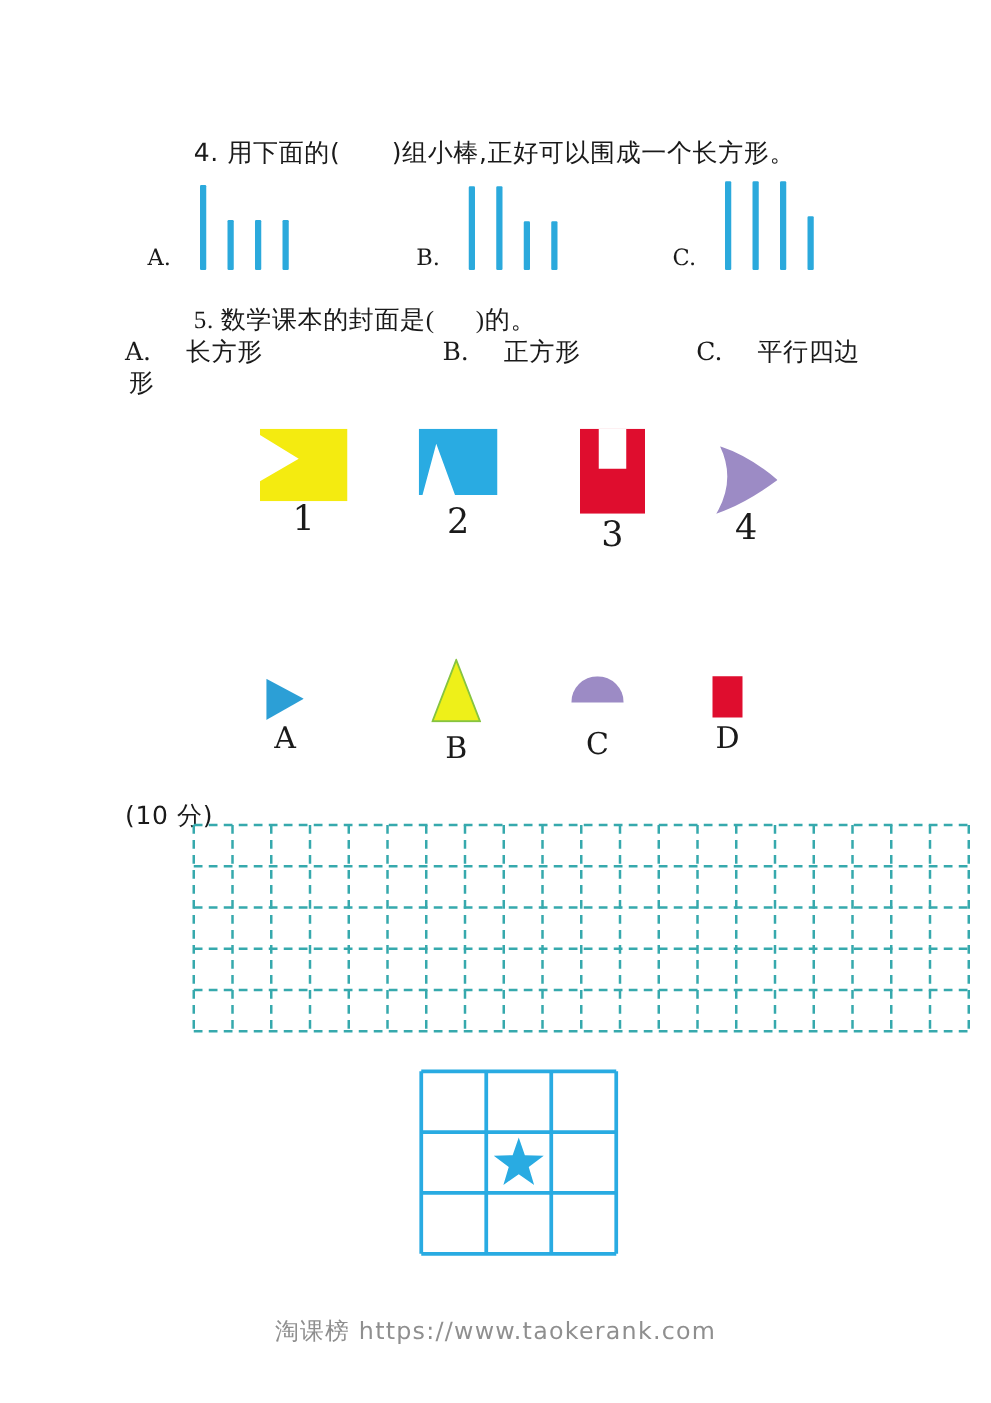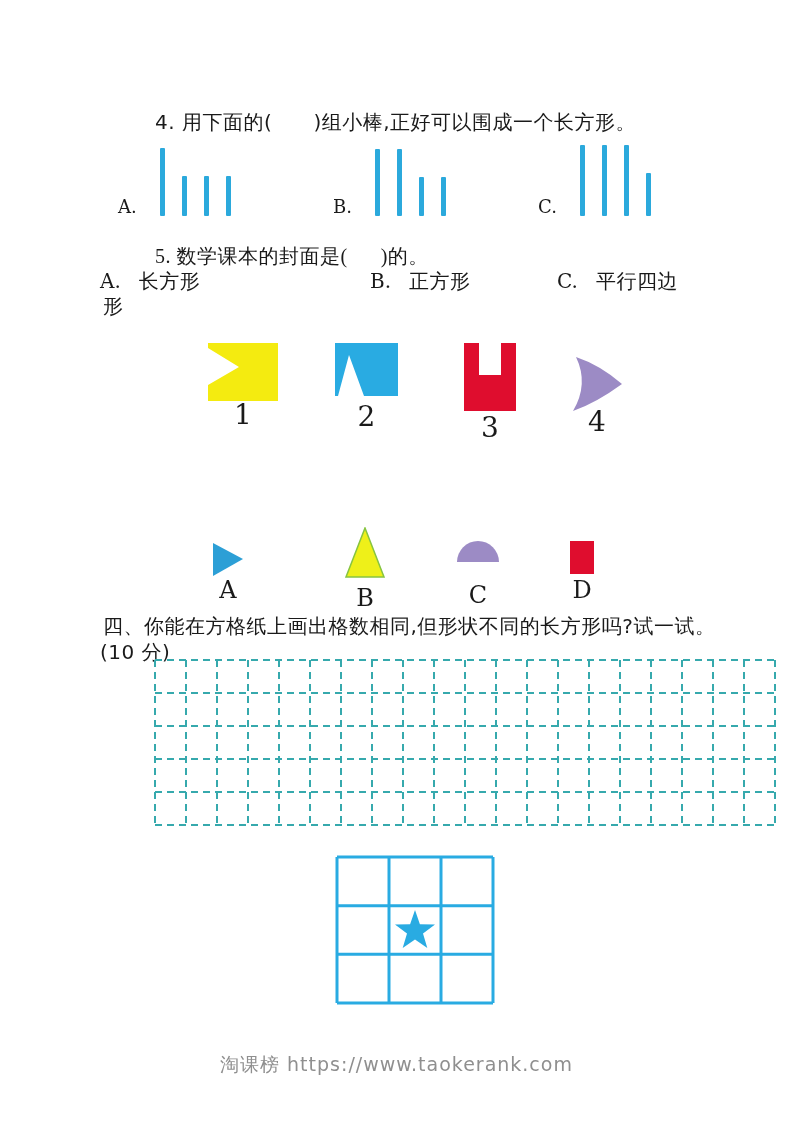--- a/index.html
+++ b/index.html
@@ -9,21 +9,21 @@
   .h-text{font-size:20px;line-height:26px;white-space:pre;letter-spacing:.5px;}
 
   
   .stick-group{position:absolute;top:144px;height:72px;display:flex;align-items:flex-end;column-gap:17px;}
   .stick-label{font-family:"DejaVu Serif","Liberation Serif",serif;font-size:18px;line-height:18px;margin-right:6px;}
   .stick{width:5px;background:var(--stick_cyan,#2BA9DC);border-radius:1px;}
 
   
   .opt{position:absolute;top:268px;font-size:20px;}
   .opt .lab{font-family:"DejaVu Serif","Liberation Serif",serif;}
-  .opt .txt{margin-left:18px;letter-spacing:.5px;}
+  .opt .txt{margin-left:28px;letter-spacing:.5px;}
 
   
   .shape-num{position:absolute;text-align:center;font-family:"DejaVu Serif","Liberation Serif",serif;font-size:28px;}
   .shape-letter{position:absolute;text-align:center;font-family:"DejaVu Serif","Liberation Serif",serif;font-size:24px;}
   .fill-yellow{fill:var(--yellow,#F4EB10);}
   .fill-cyan{fill:var(--shape_cyan,#29ABE2);}
   .fill-red{fill:var(--red,#DF0D2E);}
   .fill-purple{fill:var(--purple,#9C8BC5);}
   .fill-blue{fill:var(--triangle_blue,#2C9FD6);}
   .tri-b{fill:var(--triangle_yellow,#EEF019);stroke:var(--triangle_yellow_stroke,#86C440);stroke-width:1.5;}
@@ -63,21 +63,21 @@
         <div class="stick" style="height: 71px;"></div>
         <div class="stick" style="height: 71px;"></div>
         <div class="stick" style="height: 43px;"></div>
       </div>
   </div>
 
   <div class="abs h-text" style="left:155px;top:243px;font-family:Liberation Serif, serif;">5. 数学课本的封面是(      )的。</div>
   <div class="opt" style="left:100px;">
     <span class="lab">A.</span><span class="txt">长方形</span>
   </div>
-  <div class="opt" style="left:370px;">
+  <div class="opt" style="left:354px;">
     <span class="lab">B.</span><span class="txt">正方形</span>
   </div>
   <div class="opt" style="left:557px;">
     <span class="lab">C.</span><span class="txt">平行四边</span>
   </div>
   <div class="abs h-text" style="left:103px;top:293px;">形</div>
 
 
   <svg class="abs" style="left:208px;top:343px;" width="70" height="58" viewBox="0 0 70 58">
     <polygon class="fill-yellow" points="0,0 70,0 70,58 0,58 0,42 31,24 0,5"></polygon>
@@ -105,21 +105,20 @@
   </svg>
   <svg class="abs" style="left:457px;top:541px;" width="42" height="22" viewBox="0 0 42 22">
     <path class="fill-purple" d="M0,21 A21,21 0 0 1 42,21 Z"></path>
   </svg>
   <div class="abs rect-d" style="left:570px;top:541px;width:24px;height:33px;"></div>
   <span class="shape-letter" style="left:213px;width:30px;top:576px;">A</span>
   <span class="shape-letter" style="left:345px;width:40px;top:584px;">B</span>
   <span class="shape-letter" style="left:457px;width:42px;top:581px;">C</span>
   <span class="shape-letter" style="left:570px;width:24px;top:576px;">D</span>
 
-  <div class="abs h-text" style="left:103px;top:613px;">四、你能在方格纸上画出格数相同,但形状不同的长方形吗?试一试。</div>
   <div class="abs h-text" style="left:100px;top:639px;">(10 分)</div>
   <svg class="abs dashed-grid" id="dashedGrid" style="left:153px;top:658px;" width="624" height="169" viewBox="0 0 624 169">
       <line y1="167" y2="167" x1="2" x2="622"></line>
       <line y1="134" y2="134" x1="2" x2="622"></line>
       <line y1="101" y2="101" x1="2" x2="622"></line>
       <line y1="68" y2="68" x1="2" x2="622"></line>
       <line y1="35" y2="35" x1="2" x2="622"></line>
       <line y1="2" y2="2" x1="2" x2="622"></line>
       <line x1="622" x2="622" y1="2" y2="167"></line>
       <line x1="591" x2="591" y1="2" y2="167"></line>

